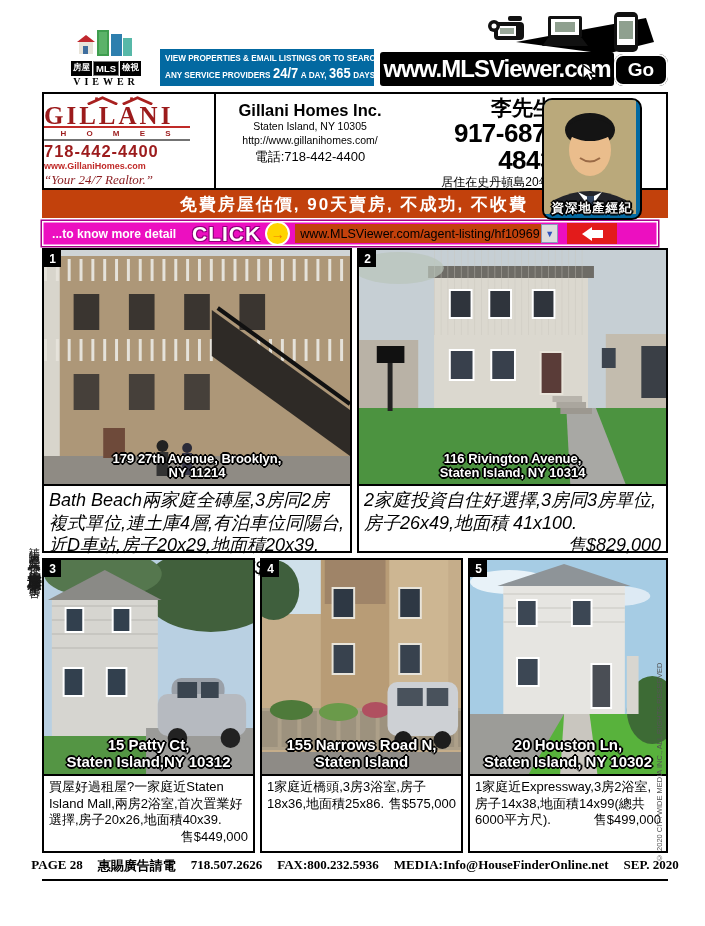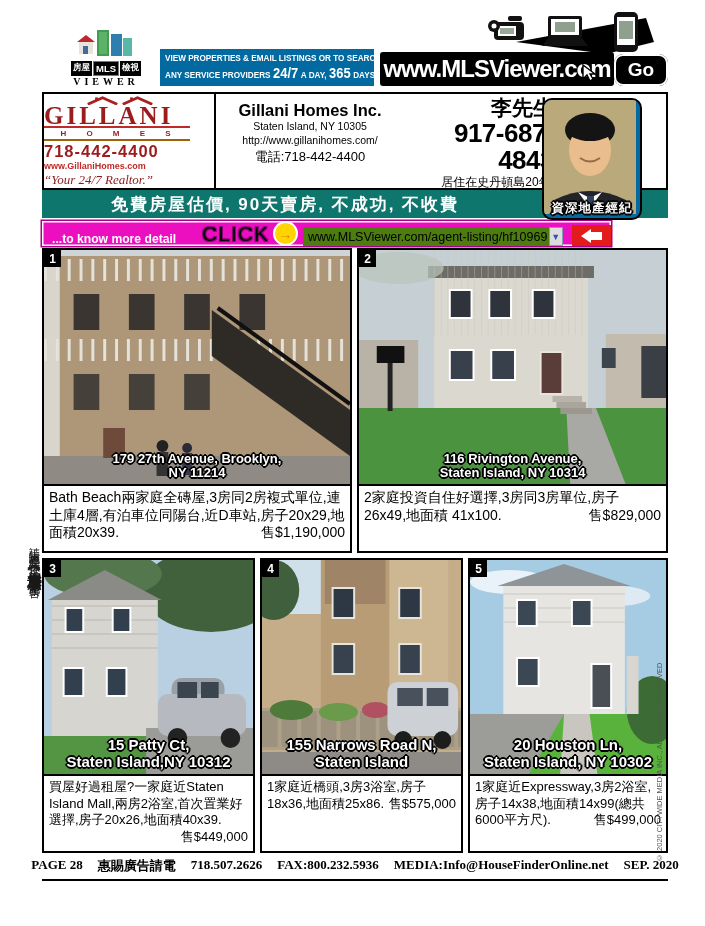--- a/index.html
+++ b/index.html
@@ -26,53 +26,53 @@
     box-shadow:inset 0 0 0 2px #fff;display:flex;align-items:center;justify-content:center;
     color:#fff;font-size:19px;font-weight:bold;cursor:pointer;}
   .devices{position:absolute;right:14px;top:-16px;}
   .cursor-icon{position:absolute;left:540px;top:36px;}
 
   
   .agent-card{position:absolute;left:42px;top:92px;width:626px;height:98px;border:2px solid #000;
     box-sizing:border-box;display:flex;background:#fff;}
   .brand-col{width:170px;border-right:2px solid #000;display:flex;flex-direction:column;align-items:flex-start;padding-top:2px;}
   .brand-name{font-family:"Liberation Serif",serif;color:#9c1b1c;font-size:25px;font-weight:bold;letter-spacing:3px;line-height:0.85;}
-  .brand-homes{border-top:2px solid #c02a28;border-bottom:2px solid #a16207;color:#9c1b1c;font-size:8px;
+  .brand-homes{border-top:2px solid #c02a28;border-bottom:2px solid #737373;color:#9c1b1c;font-size:8px;
     font-weight:bold;letter-spacing:9px;padding:1px 0 1px 6px;width:146px;text-align:center;box-sizing:border-box;}
   .brand-phone{color:#9c1b1c;font-size:16.5px;font-weight:bold;letter-spacing:1px;margin-top:1px;}
   .brand-site{color:#c02a28;font-size:9px;font-weight:bold;}
   .brand-slogan{font-family:"Liberation Serif",serif;font-style:italic;color:#8a1a1e;font-size:13px;margin-top:1px;}
   .office-col{width:188px;text-align:center;padding-top:7px;}
   .office-name{font-size:16.5px;font-weight:bold;}
   .office-line{font-size:10.5px;line-height:1.32;}
   .office-phone{font-size:13px;line-height:1.4;}
   .agent-col{flex:1;text-align:right;padding:2px 112px 0 0;}
   .agent-name{font-size:21px;font-weight:bold;line-height:1.15;}
   .agent-phone{font-size:26px;font-weight:bold;letter-spacing:-0.5px;line-height:1.05;}
   .agent-note{font-size:12px;line-height:1.3;}
   .agent-photo{position:absolute;right:24px;top:4px;width:96px;height:118px;border:2px solid #000;
     border-radius:10px;overflow:hidden;z-index:5;background:#0369a1;}
   .photo-caption{position:absolute;bottom:1px;left:0;right:0;text-align:center;color:#fff;
     font-weight:bold;font-size:12.5px;letter-spacing:1px;}
   .outline{text-shadow:-1px -1px 0 #000,1px -1px 0 #000,-1px 1px 0 #000,1px 1px 0 #000,
     -2px 0 0 #000,2px 0 0 #000,0 2px 0 #000,0 -2px 0 #000;}
 
   
-  .promo-bar{position:absolute;left:42px;top:190px;width:626px;height:28px;background:#0f766e;z-index:1;
-    display:flex;align-items:center;justify-content:center;padding-right:140px;box-sizing:border-box;}
+  .promo-bar{position:absolute;left:42px;top:190px;width:626px;height:28px;background:#c2410c;z-index:1;
+    display:flex;align-items:center;justify-content:flex-end;padding-right:140px;box-sizing:border-box;}
   .promo-bar span{color:#fff;font-size:17px;font-weight:bold;letter-spacing:2px;white-space:nowrap;}
-  .click-bar{position:absolute;left:42px;top:221px;width:569px;height:25px;background:#ec0fc0;
-    box-shadow:inset 0 0 0 1.5px #fff,0 0 0 1.5px #a8008a;display:flex;align-items:flex-end;box-sizing:border-box;}
+  .click-bar{position:absolute;left:42px;top:221px;width:616px;height:25px;background:#ec0fc0;
+    box-shadow:inset 0 0 0 1.5px #fff,0 0 0 1.5px #a8008a;display:flex;align-items:center;box-sizing:border-box;}
   .click-lead{color:#fff;font-weight:bold;font-size:13.5px;margin-left:10px;white-space:nowrap;transform:scaleX(0.9);transform-origin:left;}
-  .click-word{color:#000000;font-size:21px;font-weight:normal;letter-spacing:1px;margin-left:12px;
+  .click-word{color:#ffffff;font-size:21px;font-weight:bold;letter-spacing:1px;margin-left:2px;
     text-shadow:1px 1px 0 #90007a,-1px 1px 0 #90007a,1px -1px 0 #90007a,-1px -1px 0 #90007a;}
   .click-circle{width:21px;height:21px;border-radius:50%;background:#ffd400;border:2px solid #fff;
     margin-left:4px;display:flex;align-items:center;justify-content:center;color:#f07800;
     font-weight:bold;font-size:14px;cursor:pointer;flex:none;}
-  .url-field{background:#4d7c0f;height:19px;margin-left:5px;width:236px;display:flex;align-items:center;
+  .url-field{background:#c2410c;height:19px;margin-left:5px;width:236px;display:flex;align-items:center;
     padding:0 5px;font-size:12.5px;color:#000;white-space:nowrap;cursor:text;}
   .dropdown-btn{width:17px;height:19px;background:#ddd;border:1px solid #8899bb;box-sizing:border-box;
     display:flex;align-items:center;justify-content:center;color:#3355bb;font-size:9px;cursor:pointer;}
   .back-btn{margin-left:9px;width:50px;height:21px;background:#e31b1b;display:flex;align-items:center;
     justify-content:center;cursor:pointer;}
   .arrow-left-head{width:0;height:0;border-top:7px solid transparent;border-bottom:7px solid transparent;
     border-right:10px solid #fff;}
   .arrow-left-shaft{width:11px;height:8px;background:#fff;}
 
   
@@ -87,21 +87,21 @@
   .row1 .lphoto{height:234px;}
   .row2 .lphoto{height:214px;}
   .lphoto svg{display:block;width:100%;height:100%;}
   .num-badge{position:absolute;left:0;top:0;width:17px;height:17px;background:#000;color:#fff;
     font-size:12px;font-weight:bold;display:flex;align-items:center;justify-content:center;z-index:3;}
   .ltitle{position:absolute;left:0;right:0;bottom:3px;text-align:center;color:#fff;font-weight:bold;
     line-height:1.12;z-index:2;}
   .row1 .ltitle{font-size:13px;}
   .row2 .ltitle{font-size:15px;}
   .ldesc{border-top:2px solid #000;padding:3px 5px 2px 5px;flex:1;}
-  .row1 .ldesc{font-size:14px;line-height:1.26;}
+  .row1 .ldesc{font-size:18px;line-height:1.26;font-style:italic;}
   .row2 .ldesc{font-size:13px;line-height:1.27;}
   .price{float:right;}
 
   
   .side-left{position:absolute;left:27px;top:538px;height:326px;writing-mode:vertical-rl;
     text-orientation:upright;font-family:"Liberation Serif",serif;font-size:11px;color:#1a1a1a;
     letter-spacing:2px;line-height:1;}
   .side-left .mag{font-size:14.5px;font-weight:bold;letter-spacing:1px;}
   .side-right{position:absolute;left:655px;top:672px;height:190px;writing-mode:vertical-rl;
     transform:rotate(180deg);font-size:7.5px;color:#555;white-space:nowrap;}

